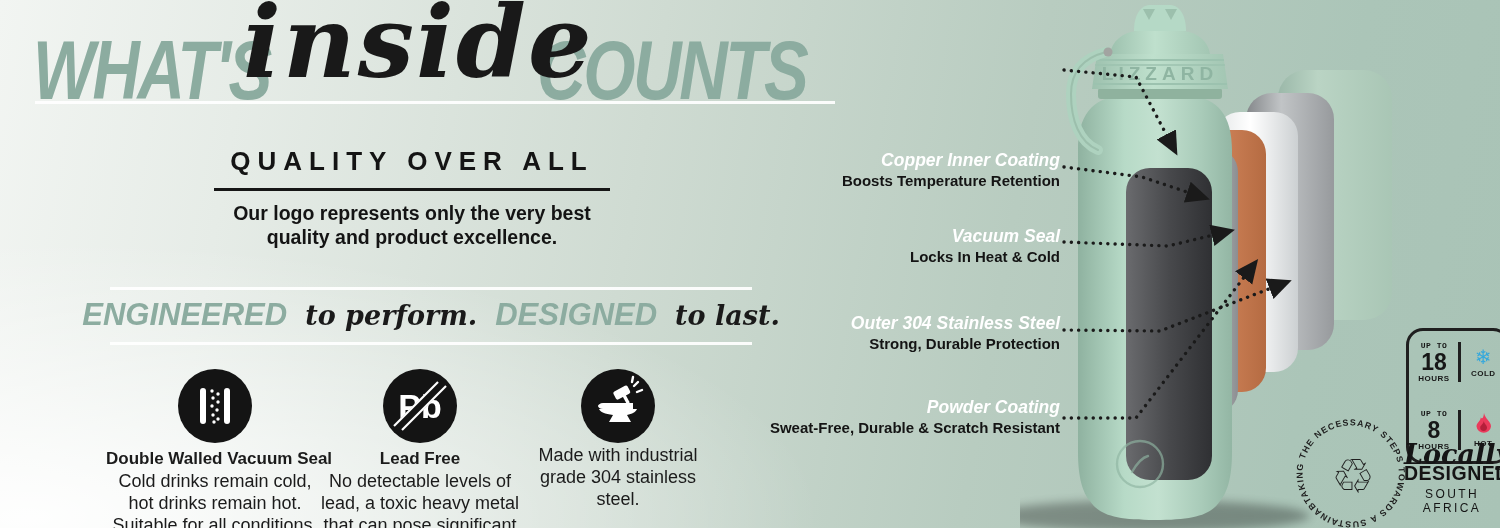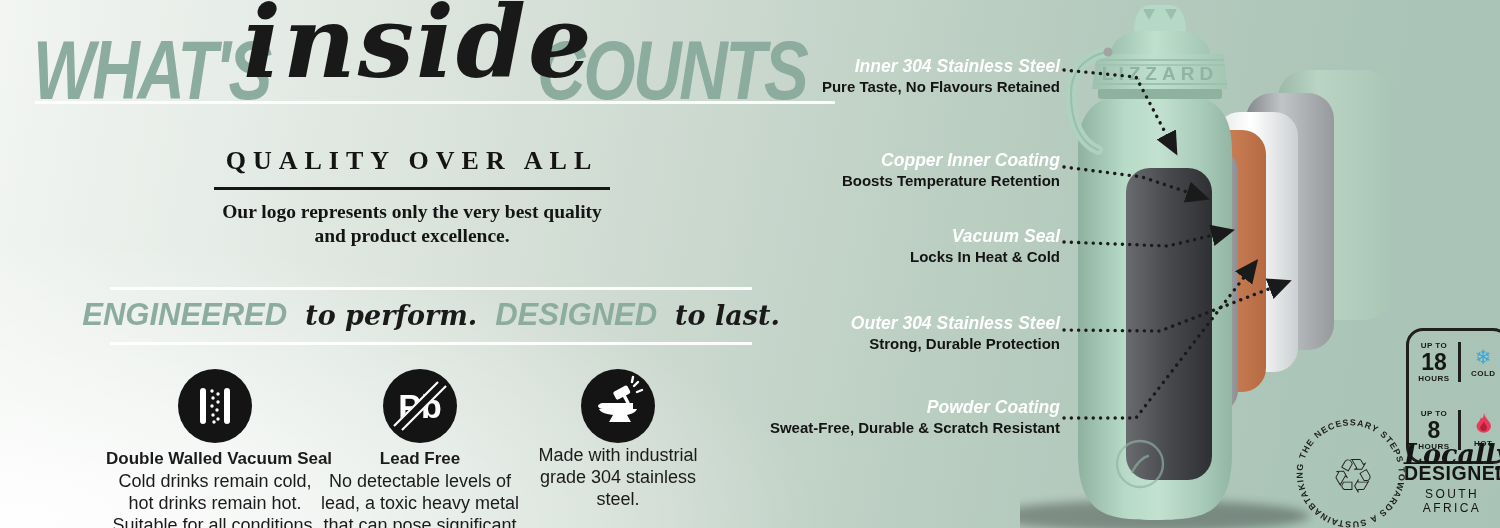--- a/index.html
+++ b/index.html
@@ -11,21 +11,21 @@
       linear-gradient(100deg,#f2f5f2 0%,#e6ece7 16%,#cfdbd2 42%,#b8ccc0 66%,#abc5b8 86%,#a9c3b6 100%);
   }
   .abs{position:absolute;}
   
   .hw{display:inline-block;font-style:italic;font-weight:800;font-size:84px;line-height:1;
       letter-spacing:-3px;color:#8caca0;transform:scaleX(.78);transform-origin:0 70%;white-space:nowrap;}
   .hscript{font-family:"DejaVu Serif",serif;font-style:italic;font-weight:700;font-size:100px;
       line-height:1;color:#191919;letter-spacing:2px;white-space:nowrap;z-index:3;}
   .h-underline{left:35px;top:101px;width:800px;height:3px;background:rgba(255,255,255,.92);}
   
-  .quality{left:172px;top:146px;width:480px;text-align:center;color:#141414;font-family:Liberation Serif, serif;}
+  .quality{left:172px;top:146px;width:480px;text-align:center;color:#141414;}
   .q-title{font-weight:700;font-size:26px;letter-spacing:7px;white-space:nowrap;}
   .q-underline{width:396px;height:2.5px;background:#161616;margin:11px auto 0;}
   .q-body{margin-top:10px;font-weight:700;font-size:19.5px;line-height:1.25;}
   
   .tagline{left:110px;top:287px;width:642px;}
   .t-line{height:3px;background:rgba(255,255,255,.92);}
   .t-row{display:flex;align-items:center;justify-content:center;gap:18px;padding:7px 0 9px;white-space:nowrap;}
   .t-sage{font-style:italic;font-weight:800;font-size:31px;color:#8caca0;letter-spacing:0;}
   .t-script{font-family:"DejaVu Serif",serif;font-style:italic;font-weight:700;font-size:27px;color:#1a1a1a;}
   
@@ -37,21 +37,21 @@
   
   .callout{position:absolute;right:440px;text-align:right;white-space:nowrap;line-height:1.15;}
   .c-title{font-style:italic;font-weight:700;font-size:17.5px;color:#ffffff;}
   .c-sub{font-weight:700;font-size:15px;color:#141414;margin-top:2px;}
   .c1{top:56px;} .c2{top:150px;} .c3{top:226px;} .c4{top:313px;} .c5{top:397px;}
   
   .badge{left:1406px;top:328px;width:88px;height:112px;border:3px solid #1f1f1f;border-radius:17px;
          display:flex;flex-direction:column;justify-content:space-between;padding:9px 5px;box-sizing:content-box;}
   .badge-row{display:flex;align-items:center;height:44px;}
   .badge-left{width:40px;text-align:center;line-height:1;color:#171717;}
-  .b-upto{font-size:8px;font-weight:700;letter-spacing:.5px;}
+  .b-upto{font-size:8px;font-weight:700;letter-spacing:.5px;font-family:Liberation Mono, monospace;}
   .b-num{font-size:23px;font-weight:700;margin:1px 0;text-align:center;}
   .b-unit{font-size:8px;font-weight:700;letter-spacing:.5px;}
   .badge-sep{width:2.5px;height:40px;background:#1f1f1f;margin:0 4px;}
   .badge-right{flex:1;text-align:center;line-height:1;}
   .b-label{font-size:8px;font-weight:700;color:#171717;margin-top:3px;letter-spacing:.5px;}
   .snow{font-size:20px;color:#35a8dc;line-height:1;}
   
   .origin{left:1404px;top:441px;width:96px;text-align:center;color:#151515;}
   .o-script{font-family:"DejaVu Serif",serif;font-style:italic;font-weight:700;font-size:27px;line-height:1;margin-bottom:-4px;}
   .o-designed{font-weight:700;font-size:19.5px;letter-spacing:.5px;line-height:1;}
@@ -233,24 +233,20 @@
       <path d="M1165,9 l6,11 l6,-11 z" fill="#9cc0ad"></path>
     </g>
 
     <g fill="none" stroke-linecap="round">
       <path d="M1106,52 C1083,58 1071,72 1071,94 C1071,120 1079,142 1098,150" stroke="#aed2bf" stroke-width="10"></path>
       <path d="M1106,52 C1083,58 1071,72 1071,94 C1071,120 1079,142 1098,150" stroke="#8fb3a0" stroke-width="2" opacity=".6"></path>
       <circle cx="1108" cy="52" r="4.5" fill="#a2a4a1" stroke="none"></circle>
     </g>
   </svg>
 
-  <div class="callout c1">
-    <div class="c-title">Inner 304 Stainless Steel</div>
-    <div class="c-sub">Pure Taste, No Flavours Retained</div>
-  </div>
   <div class="callout c2">
     <div class="c-title">Copper Inner Coating</div>
     <div class="c-sub">Boosts Temperature Retention</div>
   </div>
   <div class="callout c3">
     <div class="c-title">Vacuum Seal</div>
     <div class="c-sub">Locks In Heat &amp; Cold</div>
   </div>
   <div class="callout c4">
     <div class="c-title">Outer 304 Stainless Steel</div>

